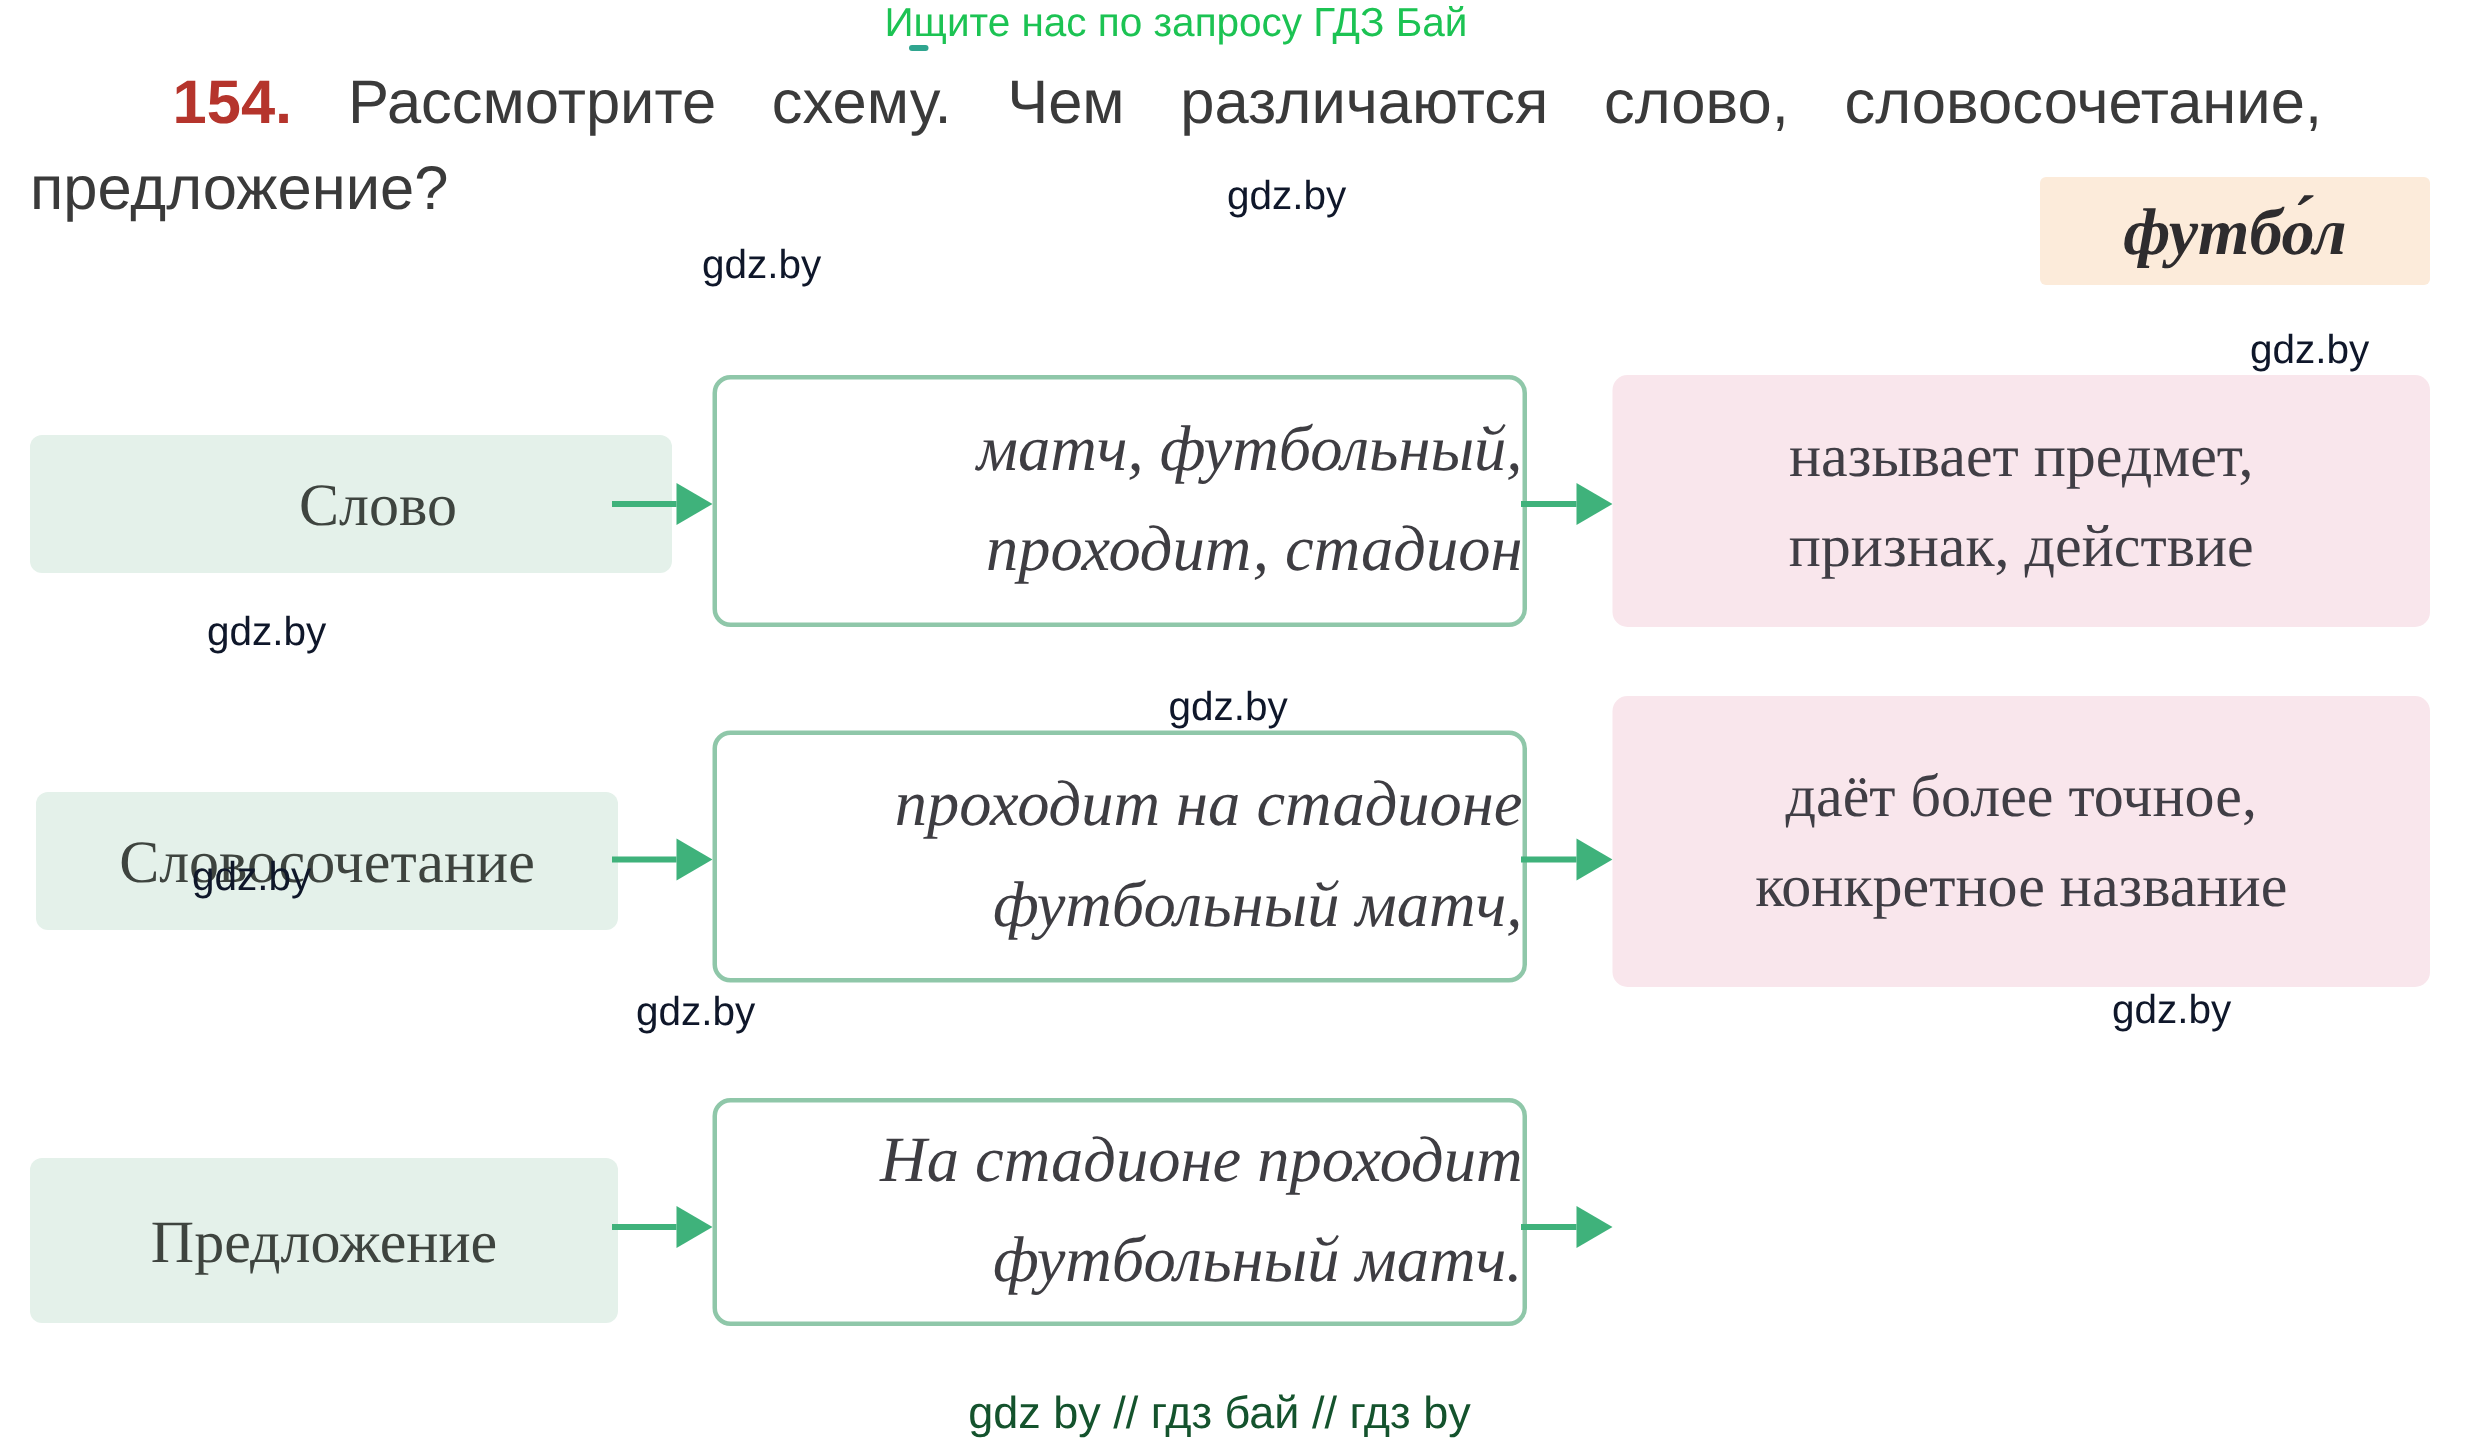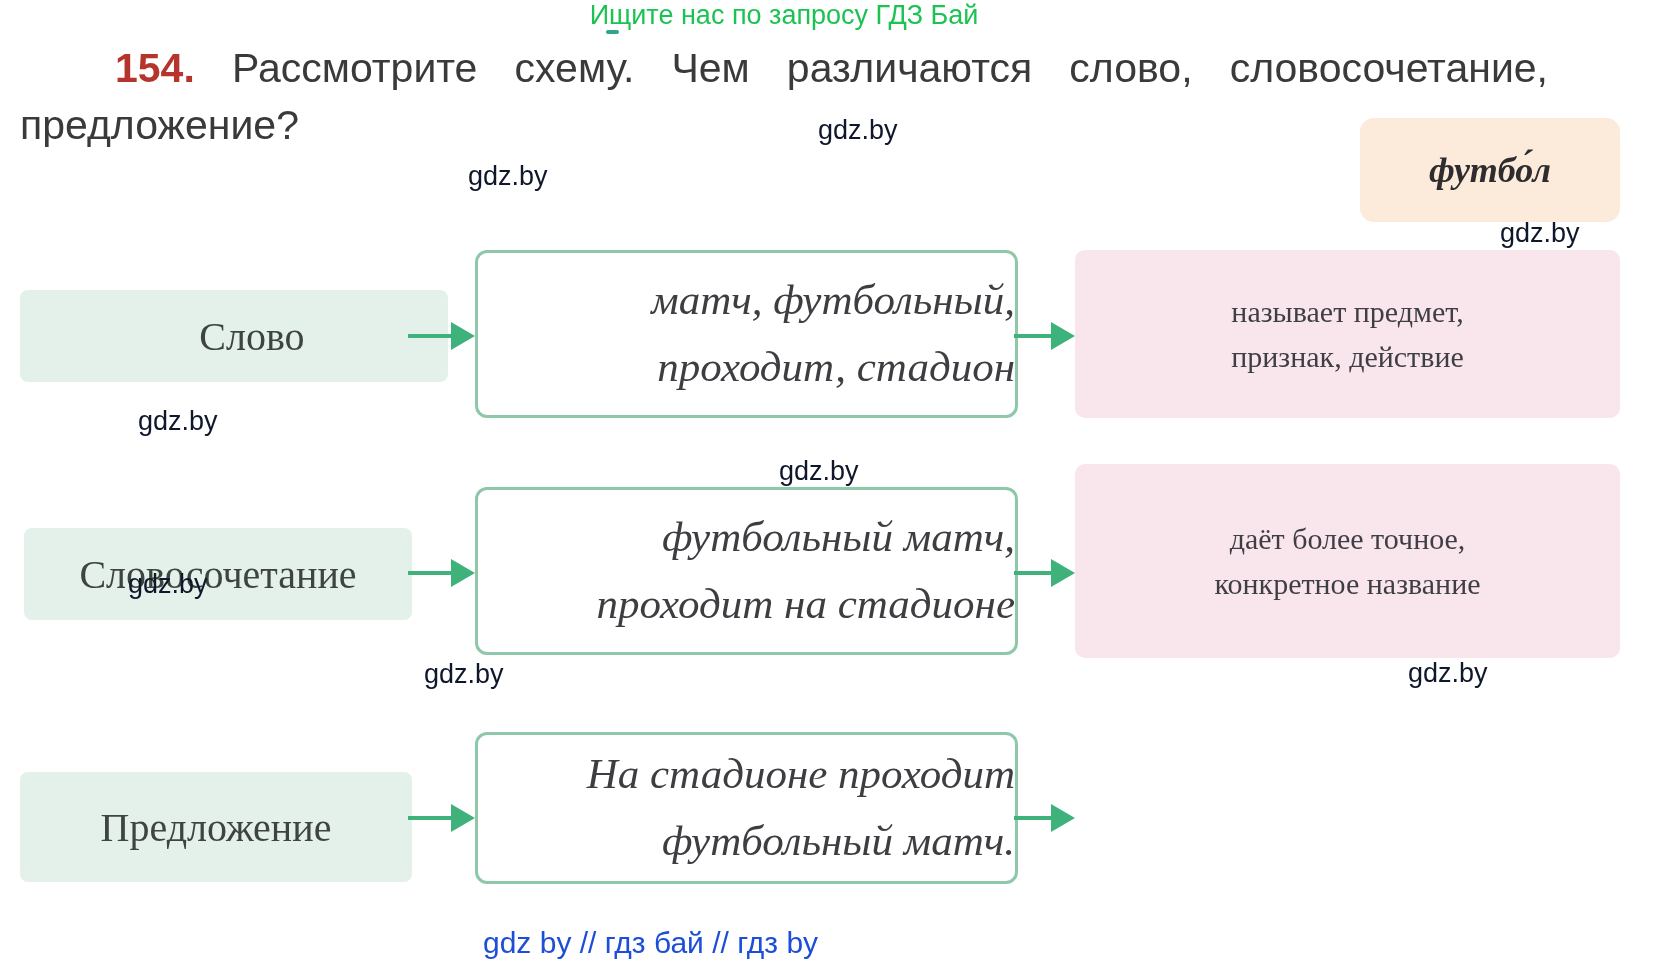--- a/index.html
+++ b/index.html
@@ -11,24 +11,24 @@
          font-size:27px;color:#1cc353;}
   .dash{position:absolute;left:606px;top:30px;width:13px;height:4px;background:#2fa58f;border-radius:2px;}
 
   
   .title{position:absolute;left:20px;top:40px;width:1528px;margin:0;
          font-size:41px;line-height:57px;color:#3a3a3a;
          text-indent:95px;text-align:justify;}
   .title .num{font-weight:bold;color:#b5342c;}
 
   
-  .hl-box{position:absolute;left:1360px;top:118px;width:260px;height:104px;
-          background:#fcebda;border-radius:14px;display:flex;align-items:center;justify-content:center;
+  .hl-box{position:absolute;left:1360px;top:118px;width:260px;height:72px;
+          background:#fcebda;border-radius:4px;display:flex;align-items:center;justify-content:center;
           font-family:"Liberation Serif",serif;font-weight:bold;font-style:italic;
-          font-size:36px;color:#2e2c2e;}
+          font-size:44px;color:#2e2c2e;}
 
   
   .labelbox{position:absolute;background:#e4f1ea;border-radius:8px;
             display:flex;align-items:center;justify-content:center;
             font-family:"Liberation Serif",serif;font-size:40px;color:#3e443f;}
   #lb1{left:20px;top:290px;width:392px;height:92px;padding-left:36px;}
   #lb2{left:24px;top:528px;width:388px;height:92px;}
   #lb3{left:20px;top:772px;width:392px;height:110px;}
 
   
@@ -37,21 +37,21 @@
       display:flex;flex-direction:column;align-items:flex-end;justify-content:center;
       font-family:"Liberation Serif",serif;font-style:italic;font-size:43px;
       line-height:1.55;color:#3e3d42;text-align:center;}
   #ex1{top:250px;height:168px;}
   #ex2{top:487px;height:168px;}
   #ex3{top:732px;height:152px;}
 
   
   .me{position:absolute;left:1075px;width:545px;background:#f9e6ec;border-radius:10px;
       display:flex;flex-direction:column;align-items:center;justify-content:center;
-      font-family:"Liberation Serif",serif;font-size:30px;line-height:1.5;
+      font-family:"Liberation Serif",serif;font-size:40px;line-height:1.5;
       color:#403e45;text-align:left;}
   #me1{top:250px;height:168px;}
   #me2{top:464px;height:194px;}
   #me3{top:733px;height:172px;}
 
   .line{display:block;}
 
   
   .arrow{position:absolute;display:flex;align-items:center;}
   .arrow .shaft{display:block;height:4px;background:#3fb27b;}
@@ -68,22 +68,22 @@
   #w1{left:818px;top:115px;}
   #w2{left:468px;top:161px;}
   #w3{left:1500px;top:218px;}
   #w4{left:138px;top:406px;}
   #w5{left:779px;top:456px;}
   #w6{left:128px;top:569px;}
   #w7{left:424px;top:659px;}
   #w8{left:1408px;top:658px;}
 
   
-  .footer{position:absolute;left:483px;top:926px;width:660px;text-align:left;
-          font-size:30px;color:#1d4ed8;}
+  .footer{position:absolute;left:483px;top:926px;width:660px;text-align:center;
+          font-size:30px;color:#14532d;}
 </style>
 </head>
 <body>
 
 <div class="page">
 
   <div class="promo">Ищите нас по запросу ГДЗ Бай</div>
   <div class="dash"></div>
 
   <p class="title"><span class="num">154.</span> <span>Рассмотрите схему. Чем различаются слово, словосочетание, предложение?</span></p>
@@ -113,22 +113,22 @@
   </div>
 
   <div class="labelbox" id="lb2">
     <span>Словосочетание</span>
   </div>
   <div class="arrow a-left" id="ar2a">
       <i class="shaft"></i>
       <i class="head"></i>
     </div>
   <div class="ex" id="ex2">
+    <span class="line">проходит на стадионе</span>
     <span class="line">футбольный матч,</span>
-    <span class="line">проходит на стадионе</span>
   </div>
   <div class="arrow a-right" id="ar2b">
       <i class="shaft"></i>
       <i class="head"></i>
     </div>
   <div class="me" id="me2">
     <span class="line">даёт более точное,</span>
     <span class="line">конкретное название</span>
   </div>
 

